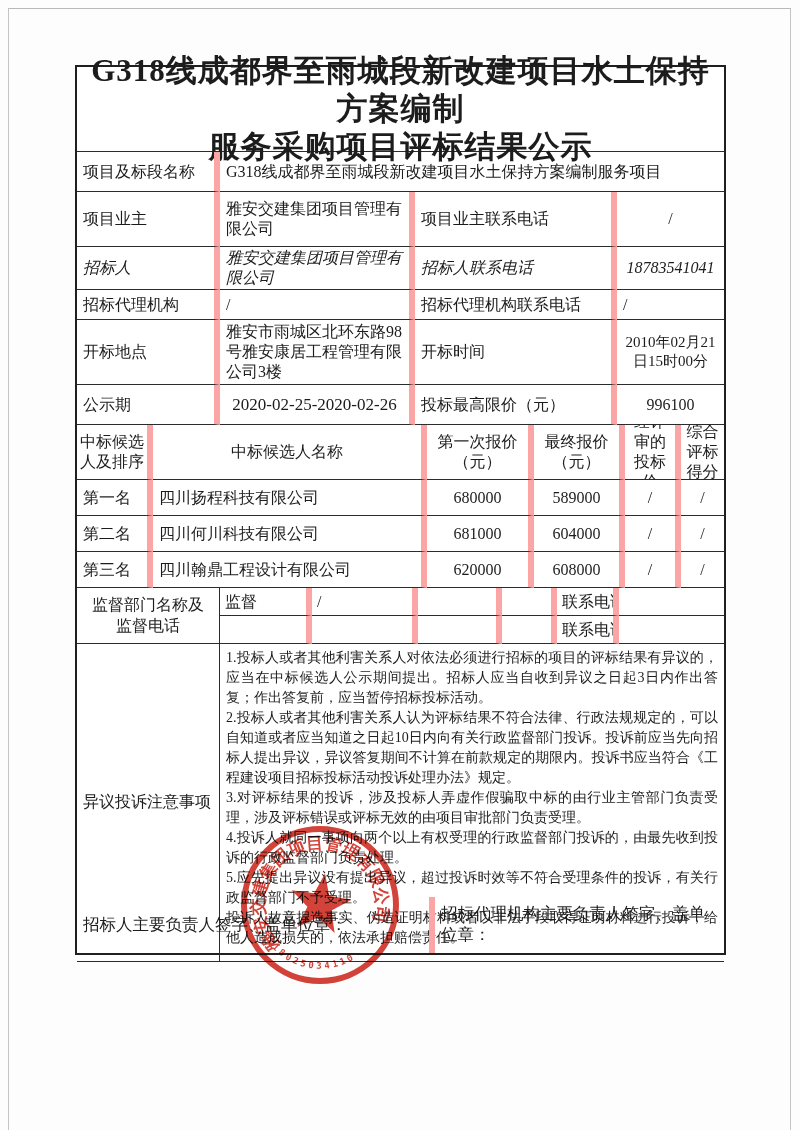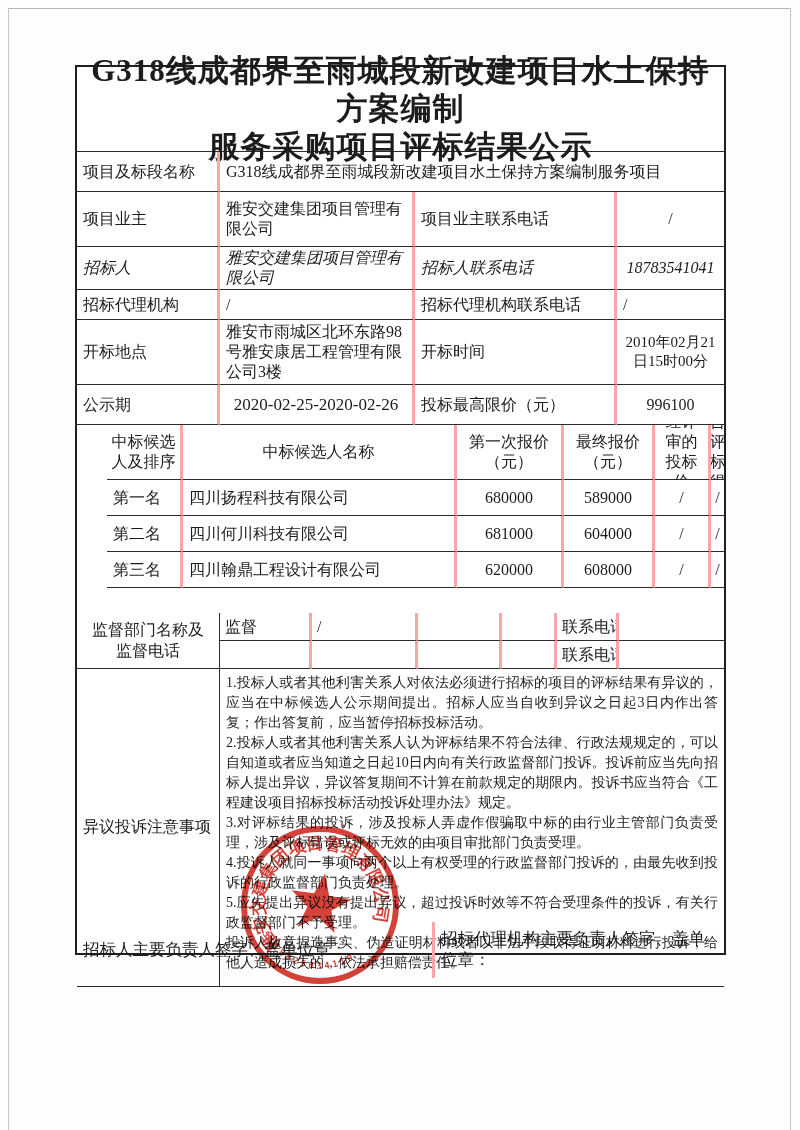--- a/index.html
+++ b/index.html
@@ -10,46 +10,46 @@
     overflow:hidden;
   }
   .scan-edge { position:absolute; left:8px; top:8px; width:783px; height:1240px;
     border-top:1px solid #b9b9b9; border-left:1px solid #c4c4c4; border-right:1px solid #c4c4c4; }
   .doc-table {
     position:absolute; left:75px; top:65px; width:651px; height:890px;
     border:2px solid #1f1f1f; background:#fff;
   }
   .row { display:grid; width:100%; }
   .cell {
-    border-right:3px solid #fca5a5; border-bottom:1px solid #2b2b2b;
+    border-right:6px solid #fca5a5; border-bottom:1px solid #2b2b2b;
     font-size:16px; line-height:1.25; padding:3px 6px;
     display:flex; align-items:center; overflow:hidden;
   }
   .cell:last-child { border-right:none; }
   .center { justify-content:center; text-align:center; }
   .nowrap { white-space:nowrap; }
 
   .title-row { height:85px; border-bottom:1px solid #2b2b2b;
     display:flex; flex-direction:column; justify-content:center; align-items:center; }
   .title-line { font-size:31px; font-weight:bold; letter-spacing:1px; line-height:38px; text-align:center; }
 
   .grid-a { grid-template-columns:143px 195px 202px 1fr; }
   .row-name  { grid-template-columns:143px 1fr; height:40px; }
   .row-owner { height:55px; }
   .row-tender{ height:43px;font-style:italic; }
   .row-agent { height:30px; }
   .row-place { height:65px; }
   .row-period{ height:40px; }
 
-  .grid-b { grid-template-columns:76px 274px 107px 91px 56px 1fr;padding-left:30px; }
+  .grid-b { grid-template-columns:76px 274px 107px 91px 56px 1fr; }
   .row-chead { height:55px; }
   .row-chead .cell { font-size:16px; text-align:center; justify-content:center; padding:2px 3px; }
   .row-cand { height:36px; }
 
-  .sup-section { display:grid; grid-template-columns:143px 1fr; height:56px;margin-top:25px; }
+  .sup-section { display:grid; grid-template-columns:143px 1fr; height:56px; }
   .sup-label { border-right:1px solid #2b2b2b; border-bottom:1px solid #2b2b2b;
     display:flex; align-items:center; justify-content:center; text-align:center;
     font-size:16px; padding:2px 8px; }
   .sup-rows { display:grid; grid-template-rows:28px 28px; }
   .sup-row { display:grid; grid-template-columns:92px 106px 84px 55px 62px 1fr; }
   .sup-row .cell { border-bottom:1px solid #2b2b2b; font-size:16px; padding:2px 5px; }
 
   .obj-section { display:grid; grid-template-columns:143px 1fr; height:253px; }
   .obj-label { border-right:1px solid #2b2b2b; border-bottom:1px solid #2b2b2b;
     display:flex; align-items:center; font-size:16px; padding:2px 6px; }

